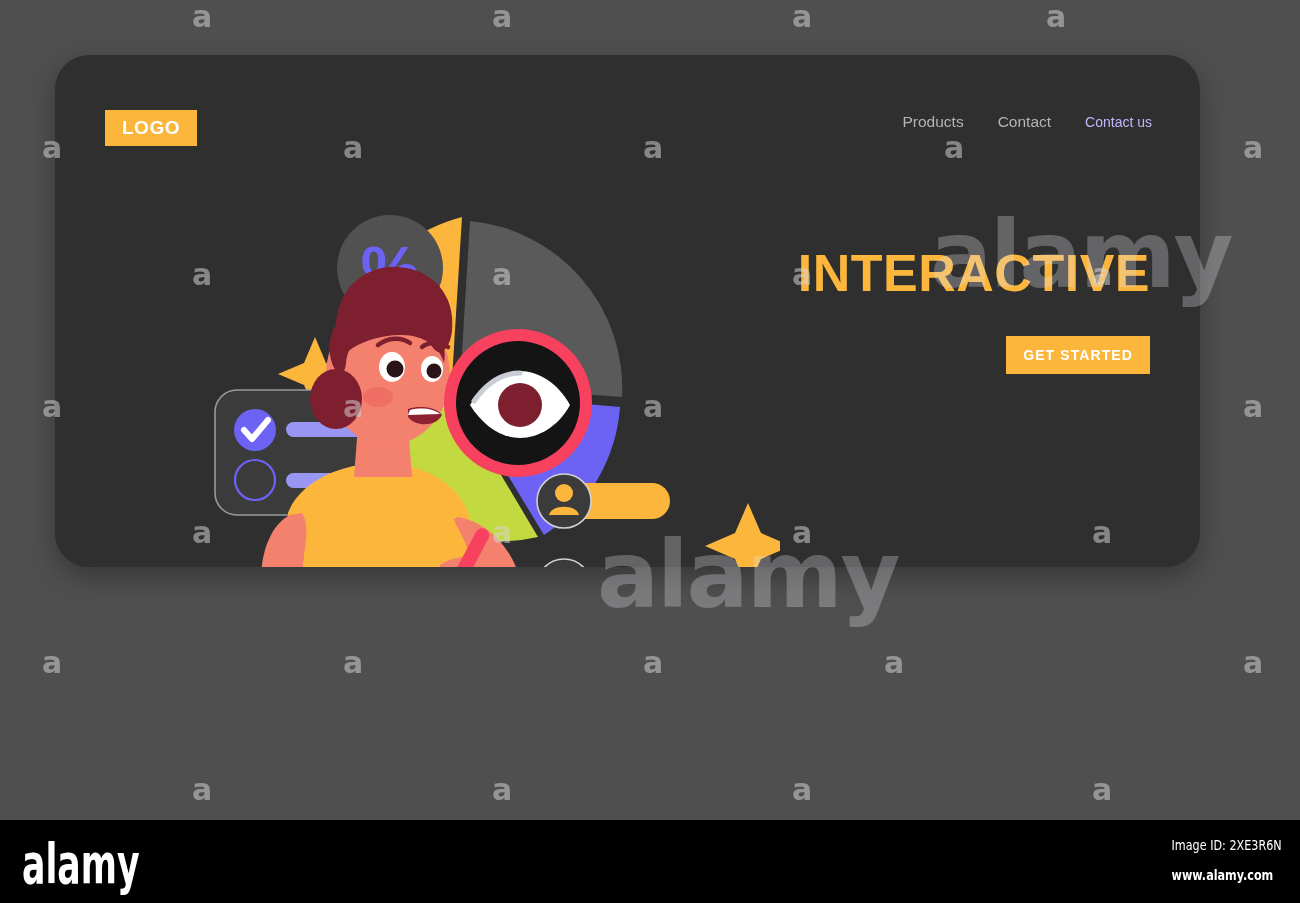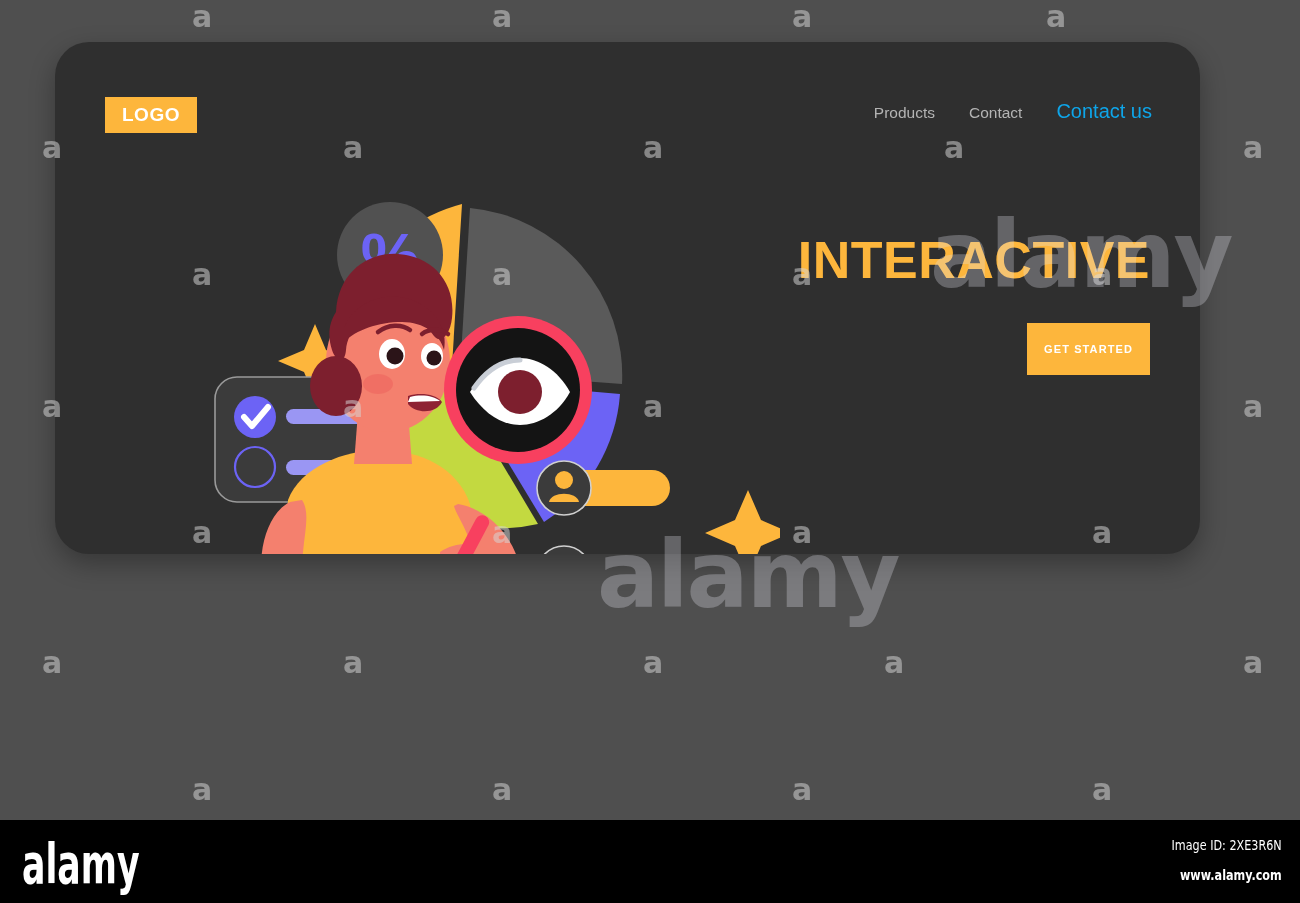--- a/index.html
+++ b/index.html
@@ -55,21 +55,21 @@
     font-size: 92px;
     letter-spacing: -2px;
     color: rgba(225,225,235,0.30);
     line-height: 1;
     user-select: none;
   }
 
   
   .card {
     position: absolute;
-    left: 55px; top: 42px;
+    left: 55px; top: 55px;
     width: 1145px; height: 512px;
     background: #2f2f2f;
     border-radius: 34px;
     box-shadow: 0 10px 26px rgba(0,0,0,0.30);
     overflow: hidden;
     z-index: 20;
   }
 
   
   .logo-badge {
@@ -92,21 +92,21 @@
     display: flex;
     align-items: baseline;
     gap: 34px;
     z-index: 30;
   }
   .nav-link {
     font-size: 15.5px;
     color: #b4b4b4;
     white-space: nowrap;
   }
-  .nav-link.active { color: #0ea5e9; font-size: 20px; }
+  .nav-link.active { color: #c4b5fd; font-size: 14px; }
 
   
   .right-col {
     position: absolute;
     left: 735px; top: 190px;
     width: 360px;
     text-align: right;
     z-index: 30;
   }
   .headline {
@@ -123,24 +123,24 @@
     font-size: 12.5px;
     font-weight: 700;
     line-height: 1.75;
     letter-spacing: 0.1px;
   }
   .cta {
     display: inline-block;
     margin-top: 34px;
     background: #fdb63c;
     color: #ffffff;
-    font-size: 11px;
+    font-size: 14px;
     font-weight: 700;
     letter-spacing: 1.1px;
-    padding: 20px 17px;
+    padding: 11px 17px;
     border: none;
     cursor: pointer;
     font-family: "Liberation Sans", sans-serif;
   }
 
   
   .illo {
     position: absolute;
     left: 85px; top: 70px;
     width: 640px; height: 600px;
@@ -164,21 +164,21 @@
     font-size: 56px;
     color: #fff;
     transform: scaleX(0.62);
     transform-origin: left top;
     line-height: 1;
     letter-spacing: 0px;
   }
   .footer-right {
     position: absolute;
     right: 18px; top: 18px;
-    text-align: right;
+    text-align: left;
     color: #fff;
     font-family: "DejaVu Sans", sans-serif;
     font-size: 14px;
     line-height: 1;
   }
   .footer-right div { transform: scaleX(0.80); transform-origin: right top; }
   .footer-id { margin-bottom: 16px; }
   .footer-url { font-weight: 700; }
 </style>
 </head>

